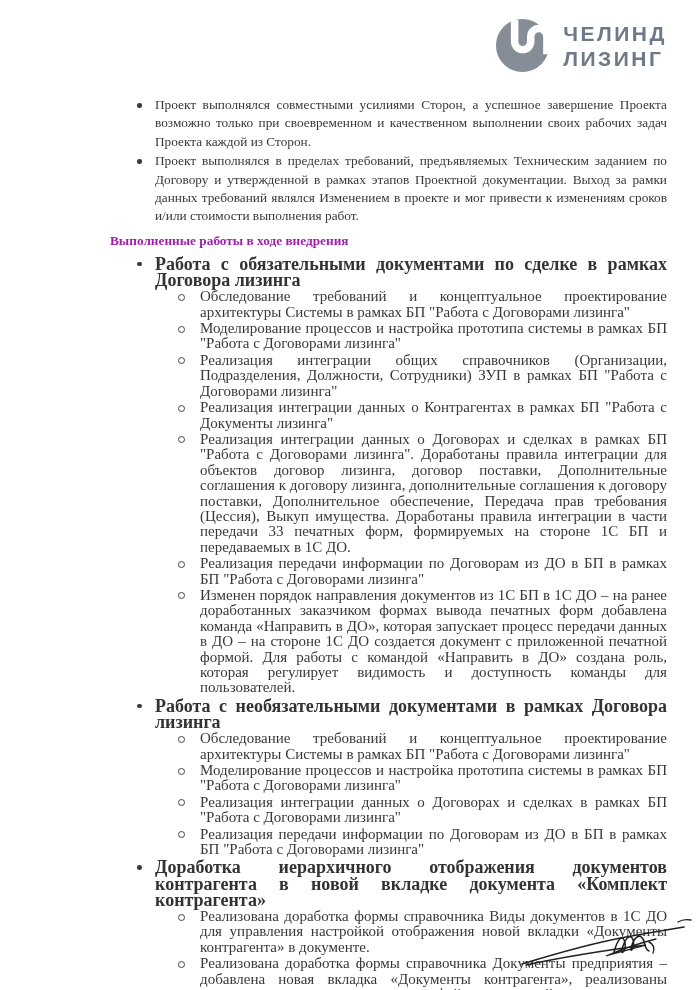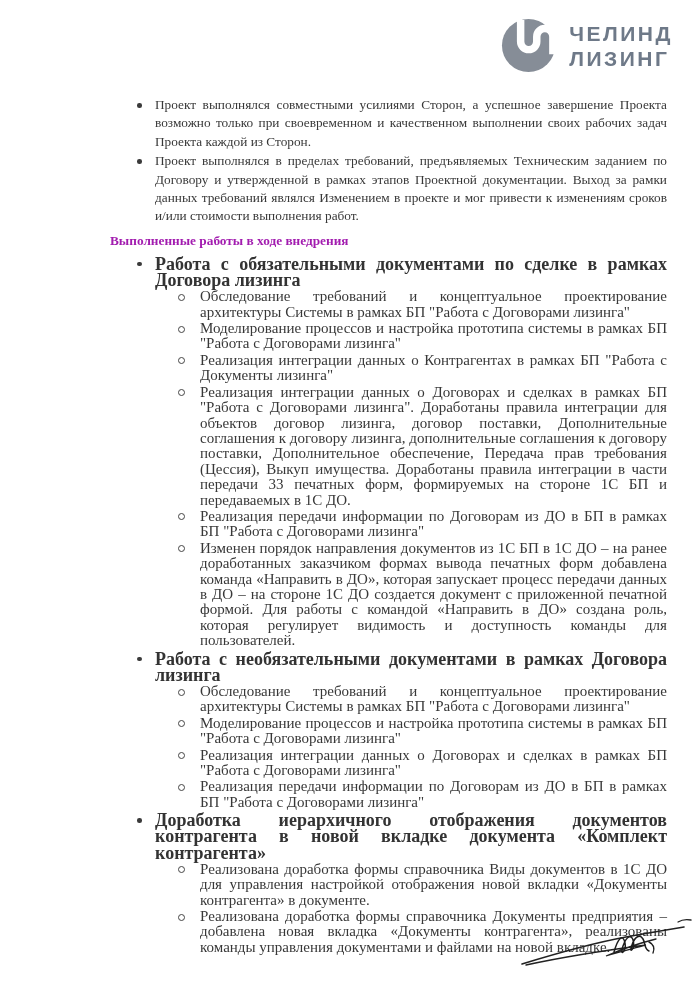--- a/index.html
+++ b/index.html
@@ -4,21 +4,21 @@
 <style>
   html,body{margin:0;padding:0;}
   body{
     width:700px;height:990px;background:#ffffff;position:relative;overflow:hidden;
     font-family:"Liberation Serif", serif;color:#383838;
     -webkit-font-smoothing:antialiased;
   }
   .page{position:absolute;inset:0;}
 
   
-  .logo{position:absolute;top:16px;right:27px;display:flex;align-items:center;gap:11px;}
+  .logo{position:absolute;top:16px;right:33px;display:flex;align-items:center;gap:11px;}
   .logo-mark{width:59px;height:59px;flex:0 0 auto;}
   .logo-text{
     font-family:"Liberation Sans", sans-serif;font-weight:700;
     font-size:21px;line-height:25px;letter-spacing:2.5px;color:#6e7988;
     white-space:nowrap;
   }
 
   
   .content{position:absolute;left:110px;top:96px;width:557px;}
 
@@ -85,20 +85,21 @@
       <li>Проект выполнялся в пределах требований, предъявляемых Техническим заданием по Договору и утвержденной в рамках этапов Проектной документации. Выход за рамки данных требований являлся Изменением в проекте и мог привести к изменениям сроков и/или стоимости выполнения работ.</li>
     </ul>
 
     <div class="section-heading">Выполненные работы в ходе внедрения</div>
 
     <div class="group">
       <div class="g-title">Работа с обязательными документами по сделке в рамках Договора лизинга</div>
       <ul class="sub">
         <li>Обследование требований и концептуальное проектирование архитектуры Системы в рамках БП "Работа с Договорами лизинга"</li>
         <li>Моделирование процессов и настройка прототипа системы в рамках БП "Работа с Договорами лизинга"</li>
+        <li>Реализация интеграции общих справочников (Организации, Подразделения, Должности, Сотрудники) ЗУП в рамках БП "Работа с Договорами лизинга"</li>
         <li>Реализация интеграции данных о Контрагентах в рамках БП "Работа с Документы лизинга"</li>
         <li>Реализация интеграции данных о Договорах и сделках в рамках БП "Работа с Договорами лизинга". Доработаны правила интеграции для объектов договор лизинга, договор поставки, Дополнительные соглашения к договору лизинга, дополнительные соглашения к договору поставки, Дополнительное обеспечение, Передача прав требования (Цессия), Выкуп имущества. Доработаны правила интеграции в части передачи 33 печатных форм, формируемых на стороне 1С БП и передаваемых в 1С ДО.</li>
         <li>Реализация передачи информации по Договорам из ДО в БП в рамках БП "Работа с Договорами лизинга"</li>
         <li>Изменен порядок направления документов из 1С БП в 1С ДО – на ранее доработанных заказчиком формах вывода печатных форм добавлена команда «Направить в ДО», которая запускает процесс передачи данных в ДО – на стороне 1С ДО создается документ с приложенной печатной формой. Для работы с командой «Направить в ДО» создана роль, которая регулирует видимость и доступность команды для пользователей.</li>
       </ul>
     </div>
 
     <div class="group">
       <div class="g-title">Работа с необязательными документами в рамках Договора лизинга</div>
       <ul class="sub">

